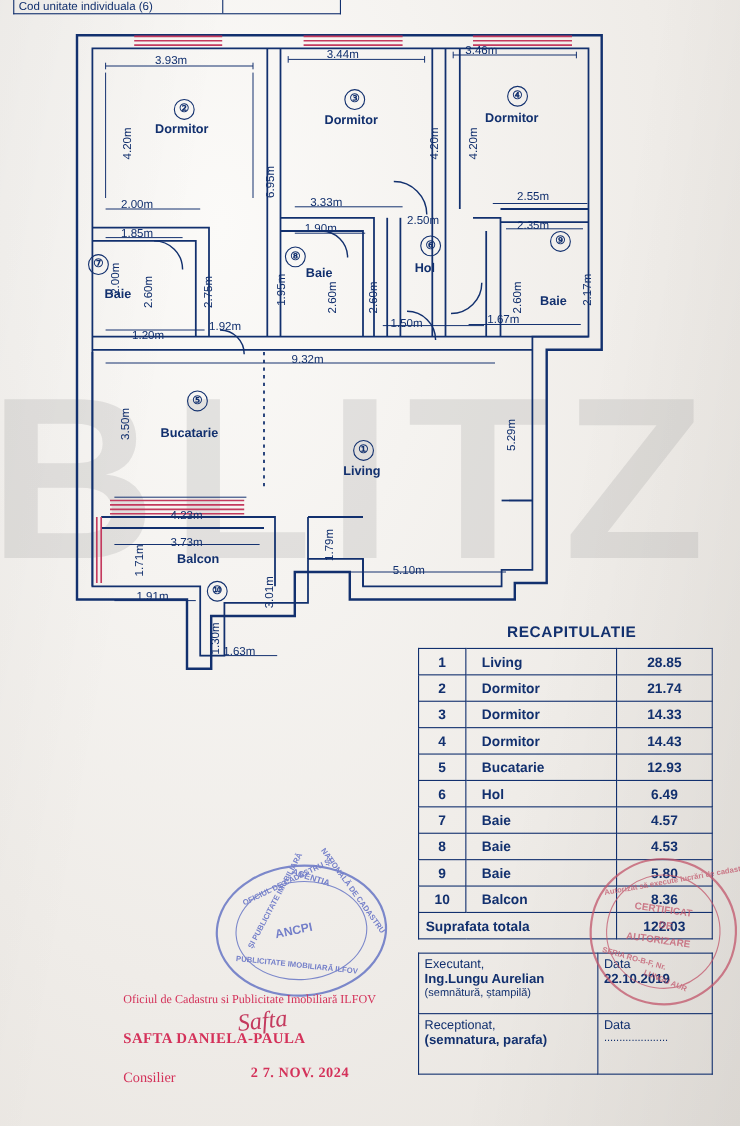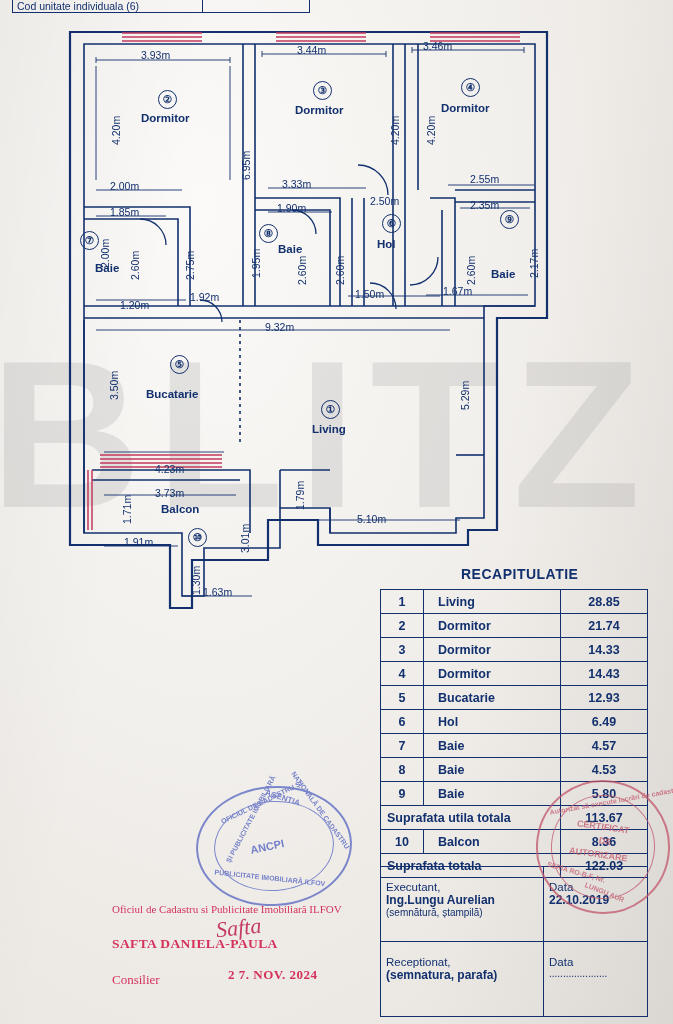--- a/index.html
+++ b/index.html
@@ -117,21 +117,21 @@
     left: 380px;
     top: 866px;
     width: 268px;
     border-collapse: collapse;
     color: #12306e;
   }
   #sig td {
     border: 1.2px solid #12306e;
     font-size: 11.5px;
     vertical-align: top;
-    padding: 14px 5px;
+    padding: 4px 5px;
   }
   .sig-strong { font-weight: bold; font-size: 12px; }
   .sig-small { font-size: 10px; }
   
   .redtext {
     position: absolute;
     color: #d4325a;
     font-family: "Liberation Serif", serif;
   }
   #ocpi-line {
@@ -445,24 +445,20 @@
         <td class="c-num">8</td>
         <td class="c-name">Baie</td>
         <td class="c-val">4.53</td>
       </tr>
       <tr>
         <td class="c-num">9</td>
         <td class="c-name">Baie</td>
         <td class="c-val">5.80</td>
       </tr>
       <tr>
-        <td class="c-span" colspan="2">Suprafata utila totala</td>
-        <td class="c-val">113.67</td>
-      </tr>
-      <tr>
         <td class="c-num">10</td>
         <td class="c-name">Balcon</td>
         <td class="c-val">8.36</td>
       </tr>
       <tr>
         <td class="c-span" colspan="2">Suprafata  totala</td>
         <td class="c-val">122.03</td>
       </tr>
     </tbody>
   </table>

